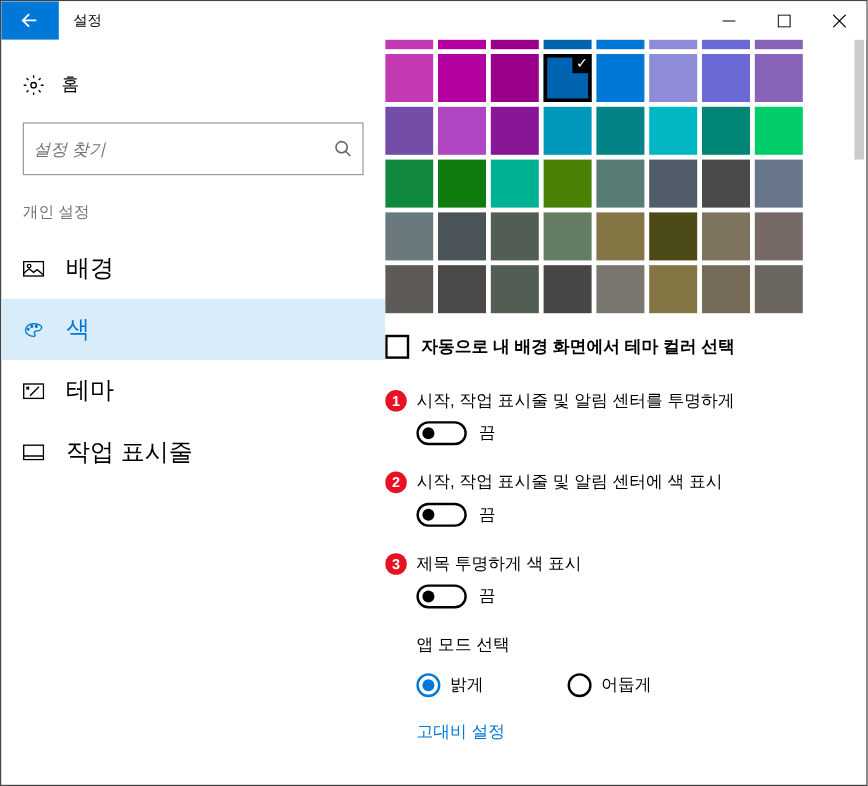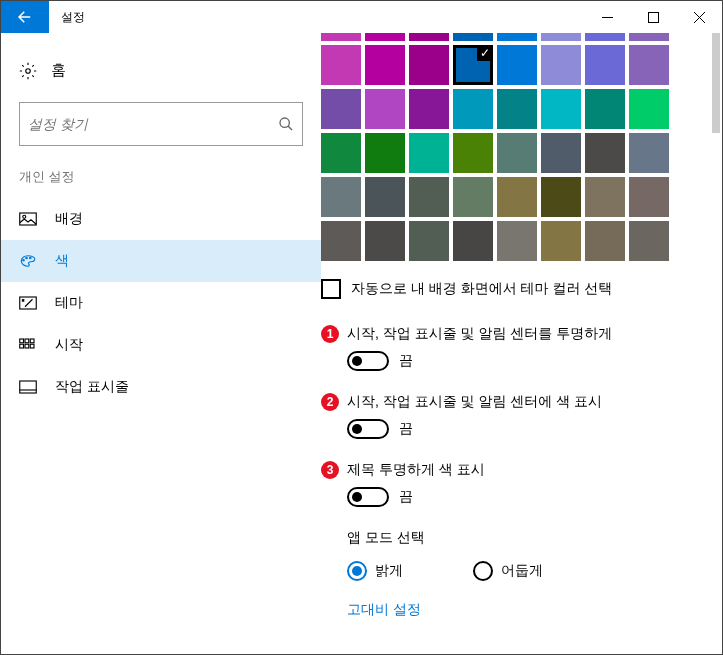--- a/index.html
+++ b/index.html
@@ -18,38 +18,38 @@
     .home-row { display: flex; align-items: center; padding: 8px 18px; margin-bottom: 14px; gap: 14px; }
     .home-row svg { width: 18px; height: 18px; }
     .home-row span { font-size: 15px; }
     
     .search-box { margin: 0 18px 22px 18px; display: flex; align-items: center; border: 1px solid #999; height: 44px; padding: 0 8px; }
     .search-box input { flex: 1; border: none; outline: none; font-size: 14px; color: #666; font-style: italic; }
     .search-box svg { width: 16px; height: 16px; }
     
     .category-label { padding: 0 18px 12px 18px; font-size: 13px; color: #737373; }
     
-    .nav-item { display: flex; align-items: center; padding: 12px 18px; gap: 18px; font-size: 14px; }
+    .nav-item { display: flex; align-items: center; padding: 12px 18px; gap: 18px; font-size: 20px; }
     .nav-item.selected { background: #d9ecf9; color: #0078d7; }
     .nav-item svg { width: 18px; height: 14px; flex-shrink: 0; }
     
     .main { flex: 1; padding: 0 20px 0 0; overflow: hidden; position: relative; }
     .scrollbar { position: absolute; right: 2px; top: 0; width: 8px; height: 100px; background: #ccc; }
     
     .color-grid { display: flex; flex-direction: column; gap: 4px; margin-bottom: 18px; width: 348px; }
     .color-row { display: flex; gap: 4px; }
     .color-swatch { width: 40px; height: 40px; position: relative; }
     .color-swatch.selected { outline: 3px solid #000; outline-offset: -3px; }
     .color-swatch.selected::after { content: ""; position: absolute; right: 2px; top: 2px; width: 14px; height: 14px; background: #000; }
     .color-swatch.selected::before { content: "✓"; position: absolute; right: 3px; top: 1px; color: #fff; font-size: 12px; z-index: 2; }
     .half-row .color-swatch { height: 8px; }
     
     .checkbox-row { display: flex; align-items: center; gap: 10px; margin-bottom: 26px; }
     .checkbox-box { width: 20px; height: 20px; border: 2px solid #000; }
-    .checkbox-row span { font-size: 14px; }
+    .checkbox-row span { font-size: 14px; font-weight: bold; }
     
     .toggle-section { margin-bottom: 22px; }
     .toggle-label-row { display: flex; align-items: center; gap: 8px; margin-bottom: 8px; }
     .badge { width: 18px; height: 18px; border-radius: 50%; background: #e81123; color: #fff; font-size: 12px; font-weight: bold; display: flex; align-items: center; justify-content: center; }
     .toggle-label { font-size: 14px; }
     .toggle-row { display: flex; align-items: center; gap: 10px; margin-left: 26px; }
     .toggle-track { width: 42px; height: 20px; border: 2px solid #000; border-radius: 10px; position: relative; }
     .toggle-thumb { width: 10px; height: 10px; background: #000; border-radius: 50%; position: absolute; left: 3px; top: 3px; }
     .toggle-state { font-size: 14px; }
     
@@ -126,31 +126,20 @@
           <circle cx="15" cy="5" r="1" fill="#0078d7"></circle>
         </svg>
       <span>색</span>
     </div>
     <div class="nav-item">
       <svg viewBox="0 0 24 18" fill="none" stroke="#000" stroke-width="1.5">
           <rect x="1" y="1" width="22" height="16"></rect>
           <path d="M4 4l3 3m-3 0l3-3M8 14l10-10"></path>
         </svg>
       <span>테마</span>
-    </div>
-    <div class="nav-item">
-      <svg viewBox="0 0 24 18" fill="none" stroke="#000" stroke-width="1.5">
-          <rect x="1" y="1" width="5" height="5"></rect>
-          <rect x="8" y="1" width="5" height="5"></rect>
-          <rect x="15" y="1" width="5" height="5"></rect>
-          <rect x="1" y="8" width="5" height="5"></rect>
-          <rect x="8" y="8" width="5" height="5"></rect>
-          <rect x="15" y="8" width="5" height="5"></rect>
-        </svg>
-      <span>시작</span>
     </div>
     <div class="nav-item">
       <svg viewBox="0 0 24 18" fill="none" stroke="#000" stroke-width="1.5">
           <rect x="1" y="1" width="22" height="16"></rect>
           <path d="M1 13h22"></path>
         </svg>
       <span>작업 표시줄</span>
     </div>
   </div>
 

